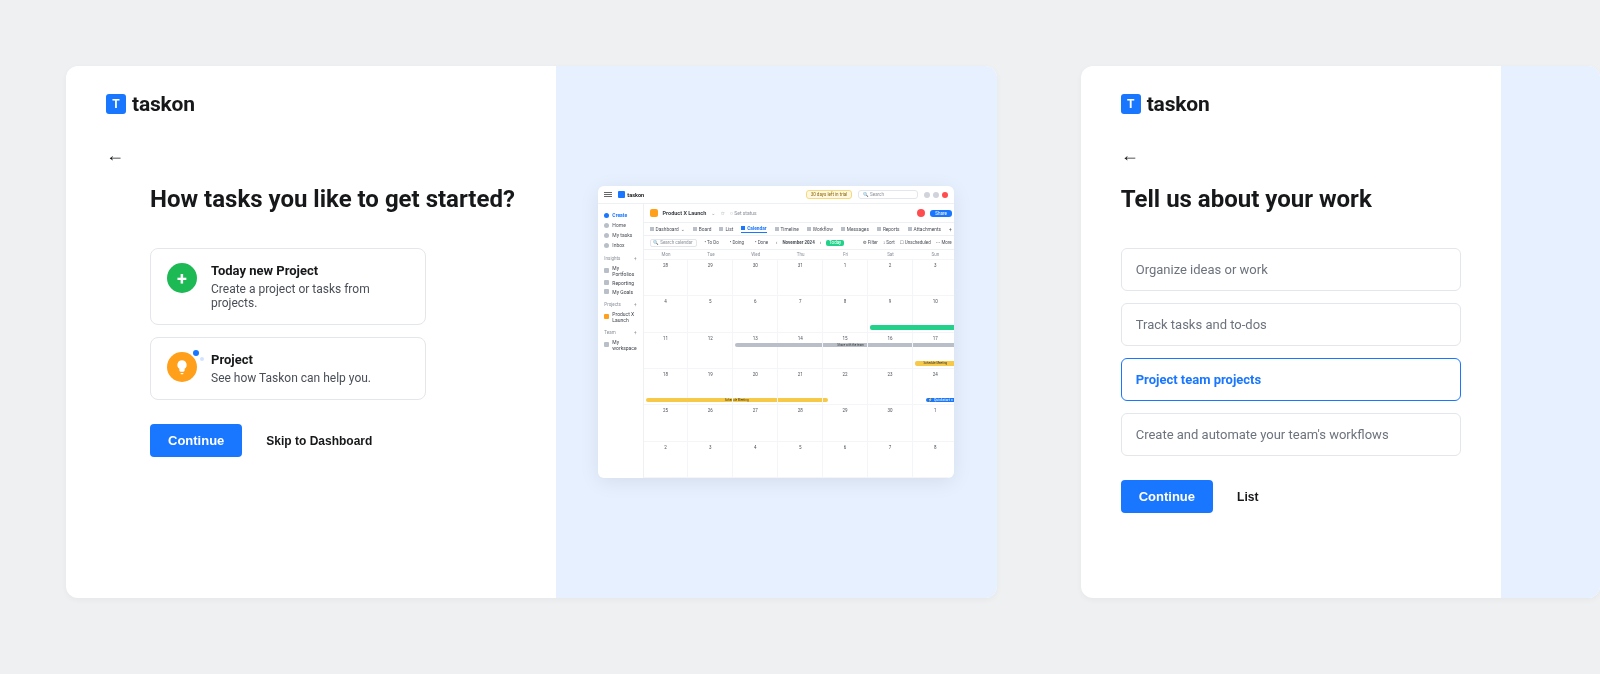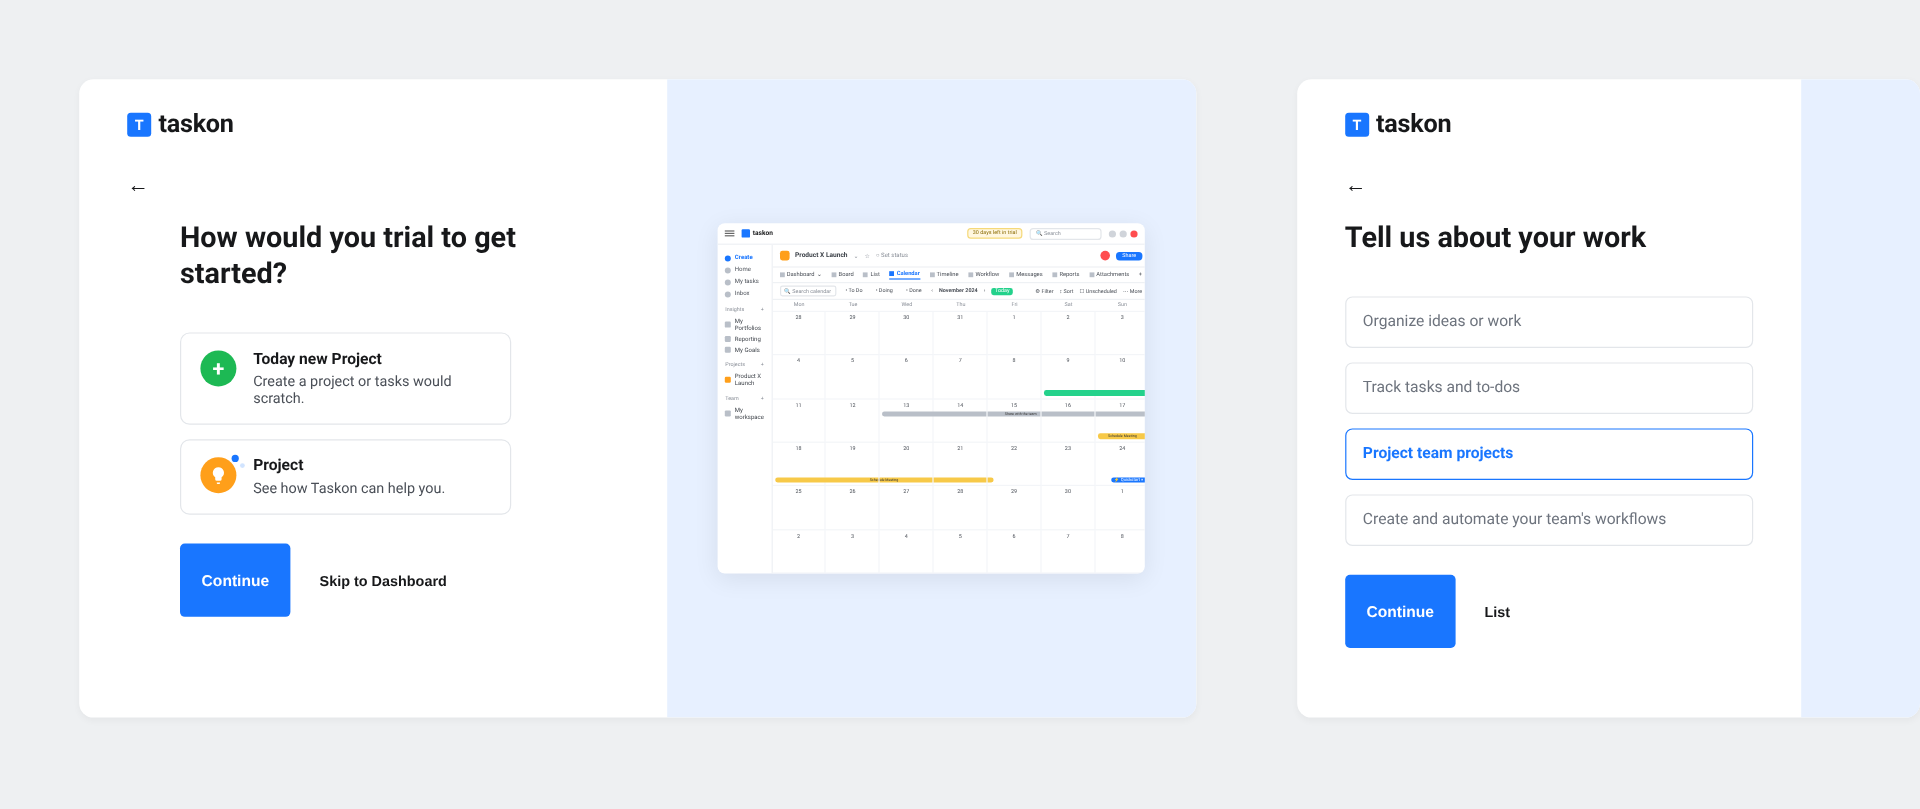--- a/index.html
+++ b/index.html
@@ -65,21 +65,21 @@
     box-shadow: 6px 6px 0 -1px #1976ff33;
   }
   .bulb-svg { width:16px; height:16px; fill:#fff; }
 
   .option-title { font-size:13px; font-weight:700; color:#17181a; margin-bottom:4px;}
   .option-desc { font-size:12px; color:#4a4f57; }
 
   .actions-row { display:flex; align-items:center; gap:24px; margin-top:24px; padding-left:44px;}
   .btn-primary {
     background:#1976ff; color:#fff; border:none; border-radius:4px;
-    padding:23px 18px; font-size:13px; font-weight:600; cursor:pointer;
+    padding:9px 18px; font-size:13px; font-weight:600; cursor:pointer;
   }
   .btn-link { background:none; border:none; color:#17181a; font-size:12px; font-weight:600; cursor:pointer;}
 
   
   .preview-pane {
     flex:1; background:#e7f0ff; display:flex; align-items:center; justify-content:center;
   }
   .mini {
     width:356px; height:292px; background:#fff; border-radius:6px;
     box-shadow: 0 4px 20px rgba(0,0,0,0.08);
@@ -164,28 +164,28 @@
 <div class="card card1">
   <div class="left-pane">
 
     <div class="logo-row">
       <div class="logo-mark">T</div>
       <div class="logo-text">taskon</div>
     </div>
 
     <span class="back-arrow">←</span>
 
-    <h1 class="heading">How would you trial to get started?</h1>
+    <h1 class="heading">How tasks you like to get started?</h1>
 
     <div class="options">
       <div class="option-card">
         <div class="option-icon plus-icon">+</div>
         <div>
           <div class="option-title">Today new Project</div>
-          <div class="option-desc">Create a project or tasks would scratch.</div>
+          <div class="option-desc">Create a project or tasks from projects.</div>
         </div>
       </div>
       <div class="option-card">
         <div class="option-icon bulb-icon">
           <svg class="bulb-svg" viewBox="0 0 24 24">
               <path d="M12 2a7 7 0 0 0-4 12.7V17a2 2 0 0 0 2 2h4a2 2 0 0 0 2-2v-2.3A7 7 0 0 0 12 2zM10 21h4v1a1 1 0 0 1-1 1h-2a1 1 0 0 1-1-1z"></path>
             </svg>
         </div>
         <div>
           <div class="option-title">Project</div>

